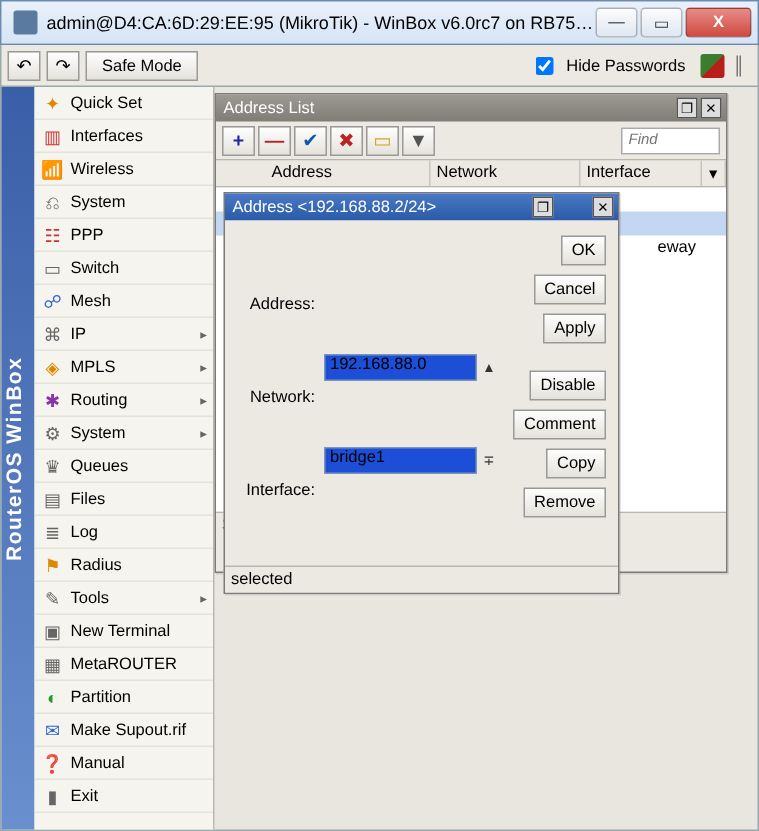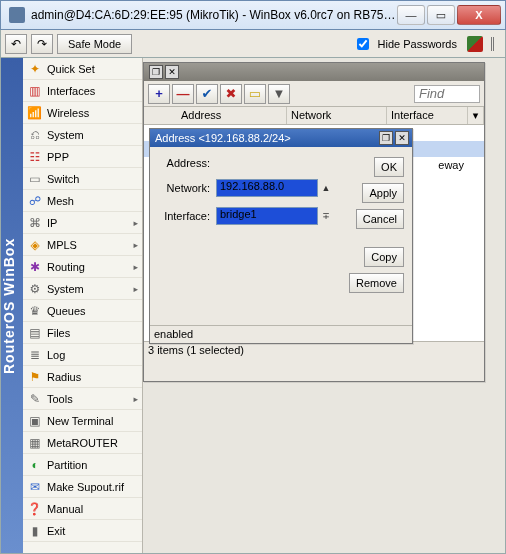--- a/index.html
+++ b/index.html
@@ -34,41 +34,41 @@
   .side-item { height:22px; display:flex; align-items:center; padding:0 4px; font-size:11px; cursor:pointer; border-bottom:1px solid #e4e2d9; white-space:nowrap; }
   .side-icon { width:16px; height:16px; margin-right:4px; display:inline-block; font-size:12px; text-align:center; line-height:16px; }
   .side-chev { margin-left:auto; font-size:9px; color:#666; }
   .ic-red{color:#c33;} .ic-blue{color:#36c;} .ic-green{color:#293;} .ic-orange{color:#d80;} .ic-purple{color:#83a;} .ic-gray{color:#666;} .ic-teal{color:#188;}
 
   .workarea { position:absolute; left:142px; right:4px; top:4px; bottom:4px; }
 
   
   .mdi-win { position:absolute; border:1px solid #7a7a7a; background:#ece9e2; box-shadow:1px 1px 0 rgba(0,0,0,0.1); }
   .mdi-title { height:18px; background:linear-gradient(#9c9a93,#7f7d76); color:#fff; font-size:11px; display:flex; align-items:center; padding:0 3px; }
-  .mdi-title.active { background:linear-gradient(#4a79c4,#2a5aa8); }
+  .mdi-title.active { background:linear-gradient(#4a79c4,#2a5aa8);gap:24px; }
   .mdi-title .t { flex:1; padding-left:2px; }
   .mdi-ctrl { width:14px;height:14px; border:1px solid #555; background:#ddd; margin-left:2px; font-size:9px; line-height:12px; text-align:center; color:#000; cursor:pointer; }
 
   .al-tool { height:26px; border-bottom:1px solid #b8b6ad; display:flex; align-items:center; padding:0 4px; gap:2px; }
   .tbtn { width:22px; height:20px; border:1px solid #999; background:linear-gradient(#fefefe,#e4e2da); display:flex; align-items:center; justify-content:center; font-size:13px; cursor:pointer; }
-  .find { margin-left:auto; width:66px; height:18px; border:1px solid #aaa; background:#fff; font-size:13px; font-style:italic; color:#999; padding:0 4px; }
+  .find { margin-left:auto; width:66px; height:18px; border:1px solid #aaa; background:#fff; font-size:10px; font-style:italic; color:#999; padding:0 4px; }
 
   .al-head { height:18px; display:flex; font-size:11px; background:#ece9e2; border-bottom:1px solid #b8b6ad;padding-left:33px; }
   .al-head div { border-right:1px solid #c7c5bc; padding:2px 4px; }
   .al-body { background:#fff; height:216px; position:relative; }
   .al-row { height:16px; }
   .al-row.sel { background:#c3d6f2; }
   .al-status { height:18px; border-top:1px solid #b8b6ad; font-size:11px; padding:2px 4px; background:#ece9e2; }
 
   
   .dlg-body { padding:10px 8px 4px 8px; font-size:11px; background:#ece9e2; display:flex; }
   .dlg-left { flex:1; }
   .dlg-right { width:72px; display:flex; flex-direction:column; gap:6px;align-items:flex-end; }
   .frow { display:flex; align-items:center; margin-bottom:10px; }
-  .flabel { width:58px; text-align:right; padding-right:6px; }
+  .flabel { width:58px; text-align:right; padding-right:6px;margin-top:40px; }
   .finput { flex:1; height:18px; border:1px solid #7a97b8; background:#1d4ed8; font-size:11px; padding:0 3px; }
   .finput.sel { background:#2a5aa8; color:#fff; border-color:#1a3a78; }
   .tri { width:12px; text-align:center; font-size:9px; color:#333; cursor:pointer; margin-left:2px; }
   .dbtn { height:20px; border:1px solid #999; background:linear-gradient(#fefefe,#e4e2da); font-size:11px; cursor:pointer; }
   .dlg-status { height:18px; border-top:1px solid #b8b6ad; font-size:11px; padding:2px 4px; background:#ece9e2; }
 
 </style>
 </head>
 <body>
 
@@ -191,20 +191,21 @@
       <div class="side-item">
         <span class="side-icon ic-gray">▮</span>
         <span>Exit</span>
       </div>
     </div>
 
   <div class="workarea">
 
     <div class="mdi-win" style="left:0; top:0; width:342px; height:320px;">
       <div class="mdi-title">
+        <span class="t">Address List</span>
         <div class="mdi-ctrl">❐</div>
         <div class="mdi-ctrl">✕</div>
       </div>
       <div class="al-tool">
         <div class="tbtn" style="color:#22a;font-weight:bold;">+</div>
         <div class="tbtn" style="color:#b22;font-weight:bold;">—</div>
         <div class="tbtn" style="color:#15a;">✔</div>
         <div class="tbtn" style="color:#b22;">✖</div>
         <div class="tbtn" style="color:#ca2;">▭</div>
         <div class="tbtn" style="color:#555;">▼</div>
@@ -242,25 +243,27 @@
             <div class="tri">▲</div>
           </div>
           <div class="frow">
             <div class="flabel">Interface:</div>
             <div class="finput">bridge1</div>
             <div class="tri">∓</div>
           </div>
         </div>
         <div class="dlg-right">
           <button class="dbtn">OK</button>
+          <button class="dbtn">Cancel</button>
           <button class="dbtn">Apply</button>
-          <button class="dbtn">Cancel</button>
           <div style="height:6px"></div>
+          <button class="dbtn">Disable</button>
+          <button class="dbtn">Comment</button>
           <button class="dbtn">Copy</button>
           <button class="dbtn">Remove</button>
         </div>
       </div>
       <div style="height:28px;background:#ece9e2"></div>
-      <div class="dlg-status">enabled</div>
+      <div class="dlg-status">selected</div>
     </div>
 
   </div>
 </div>
 
 </body></html>

